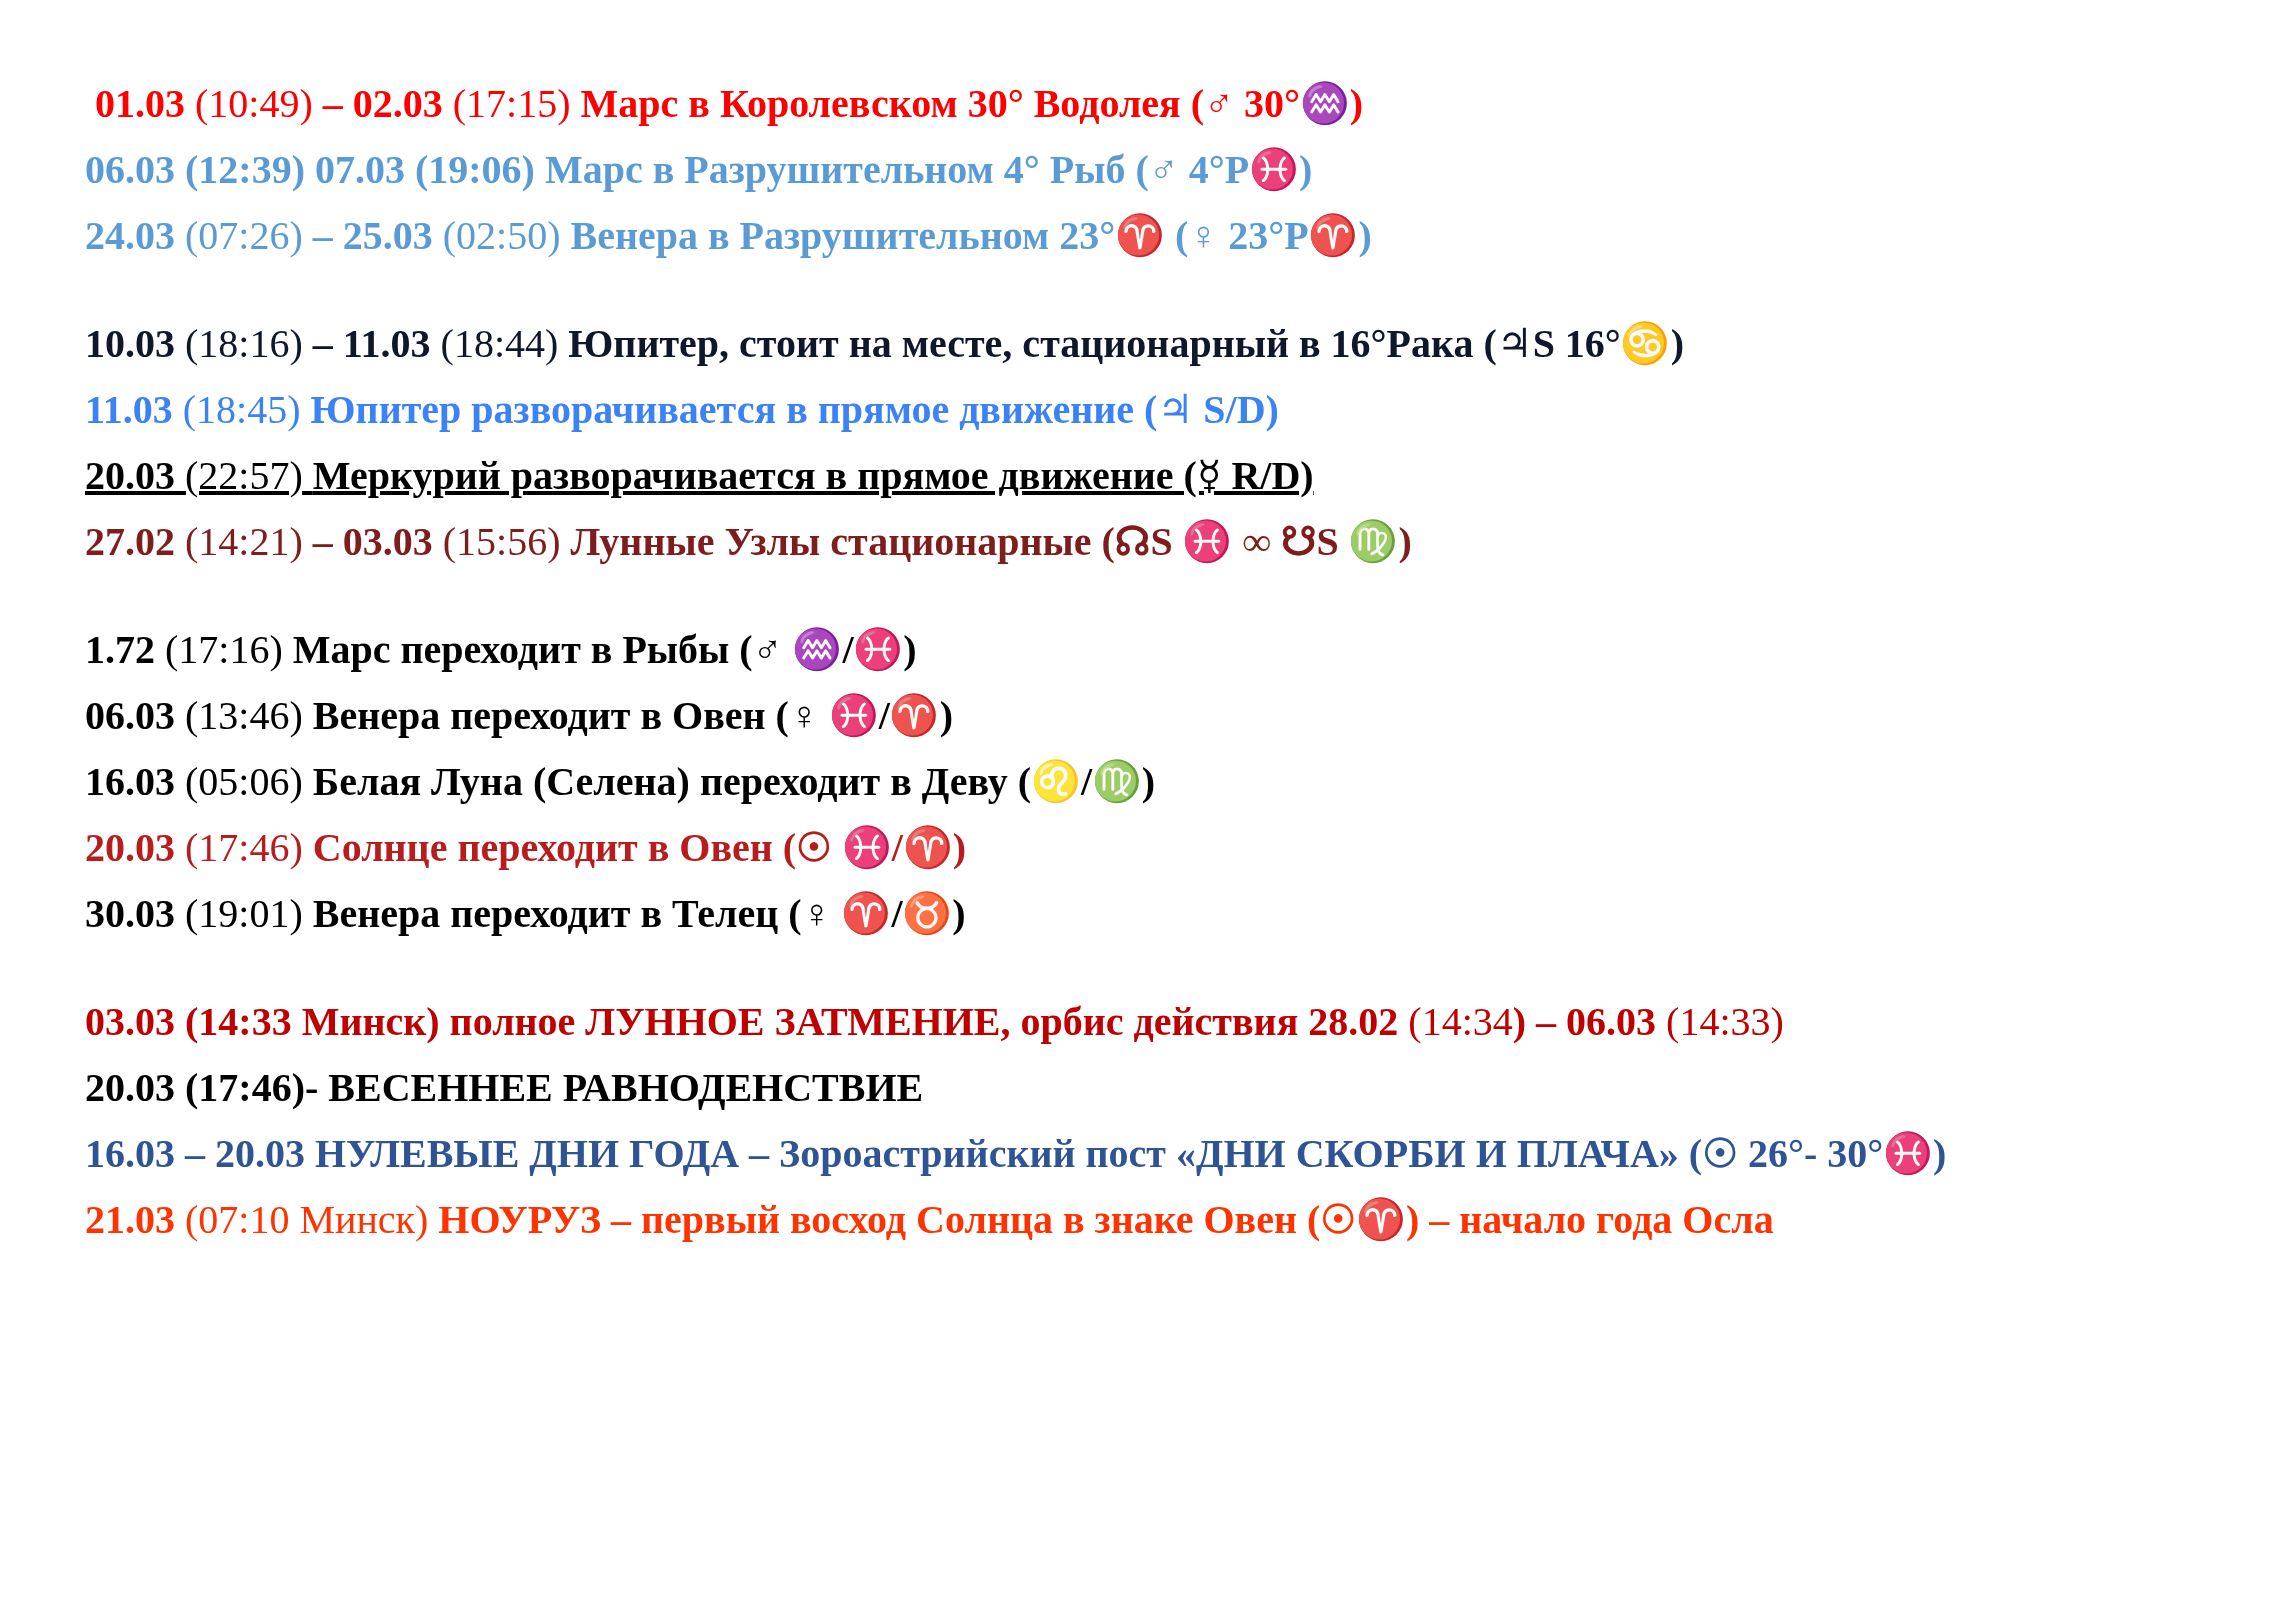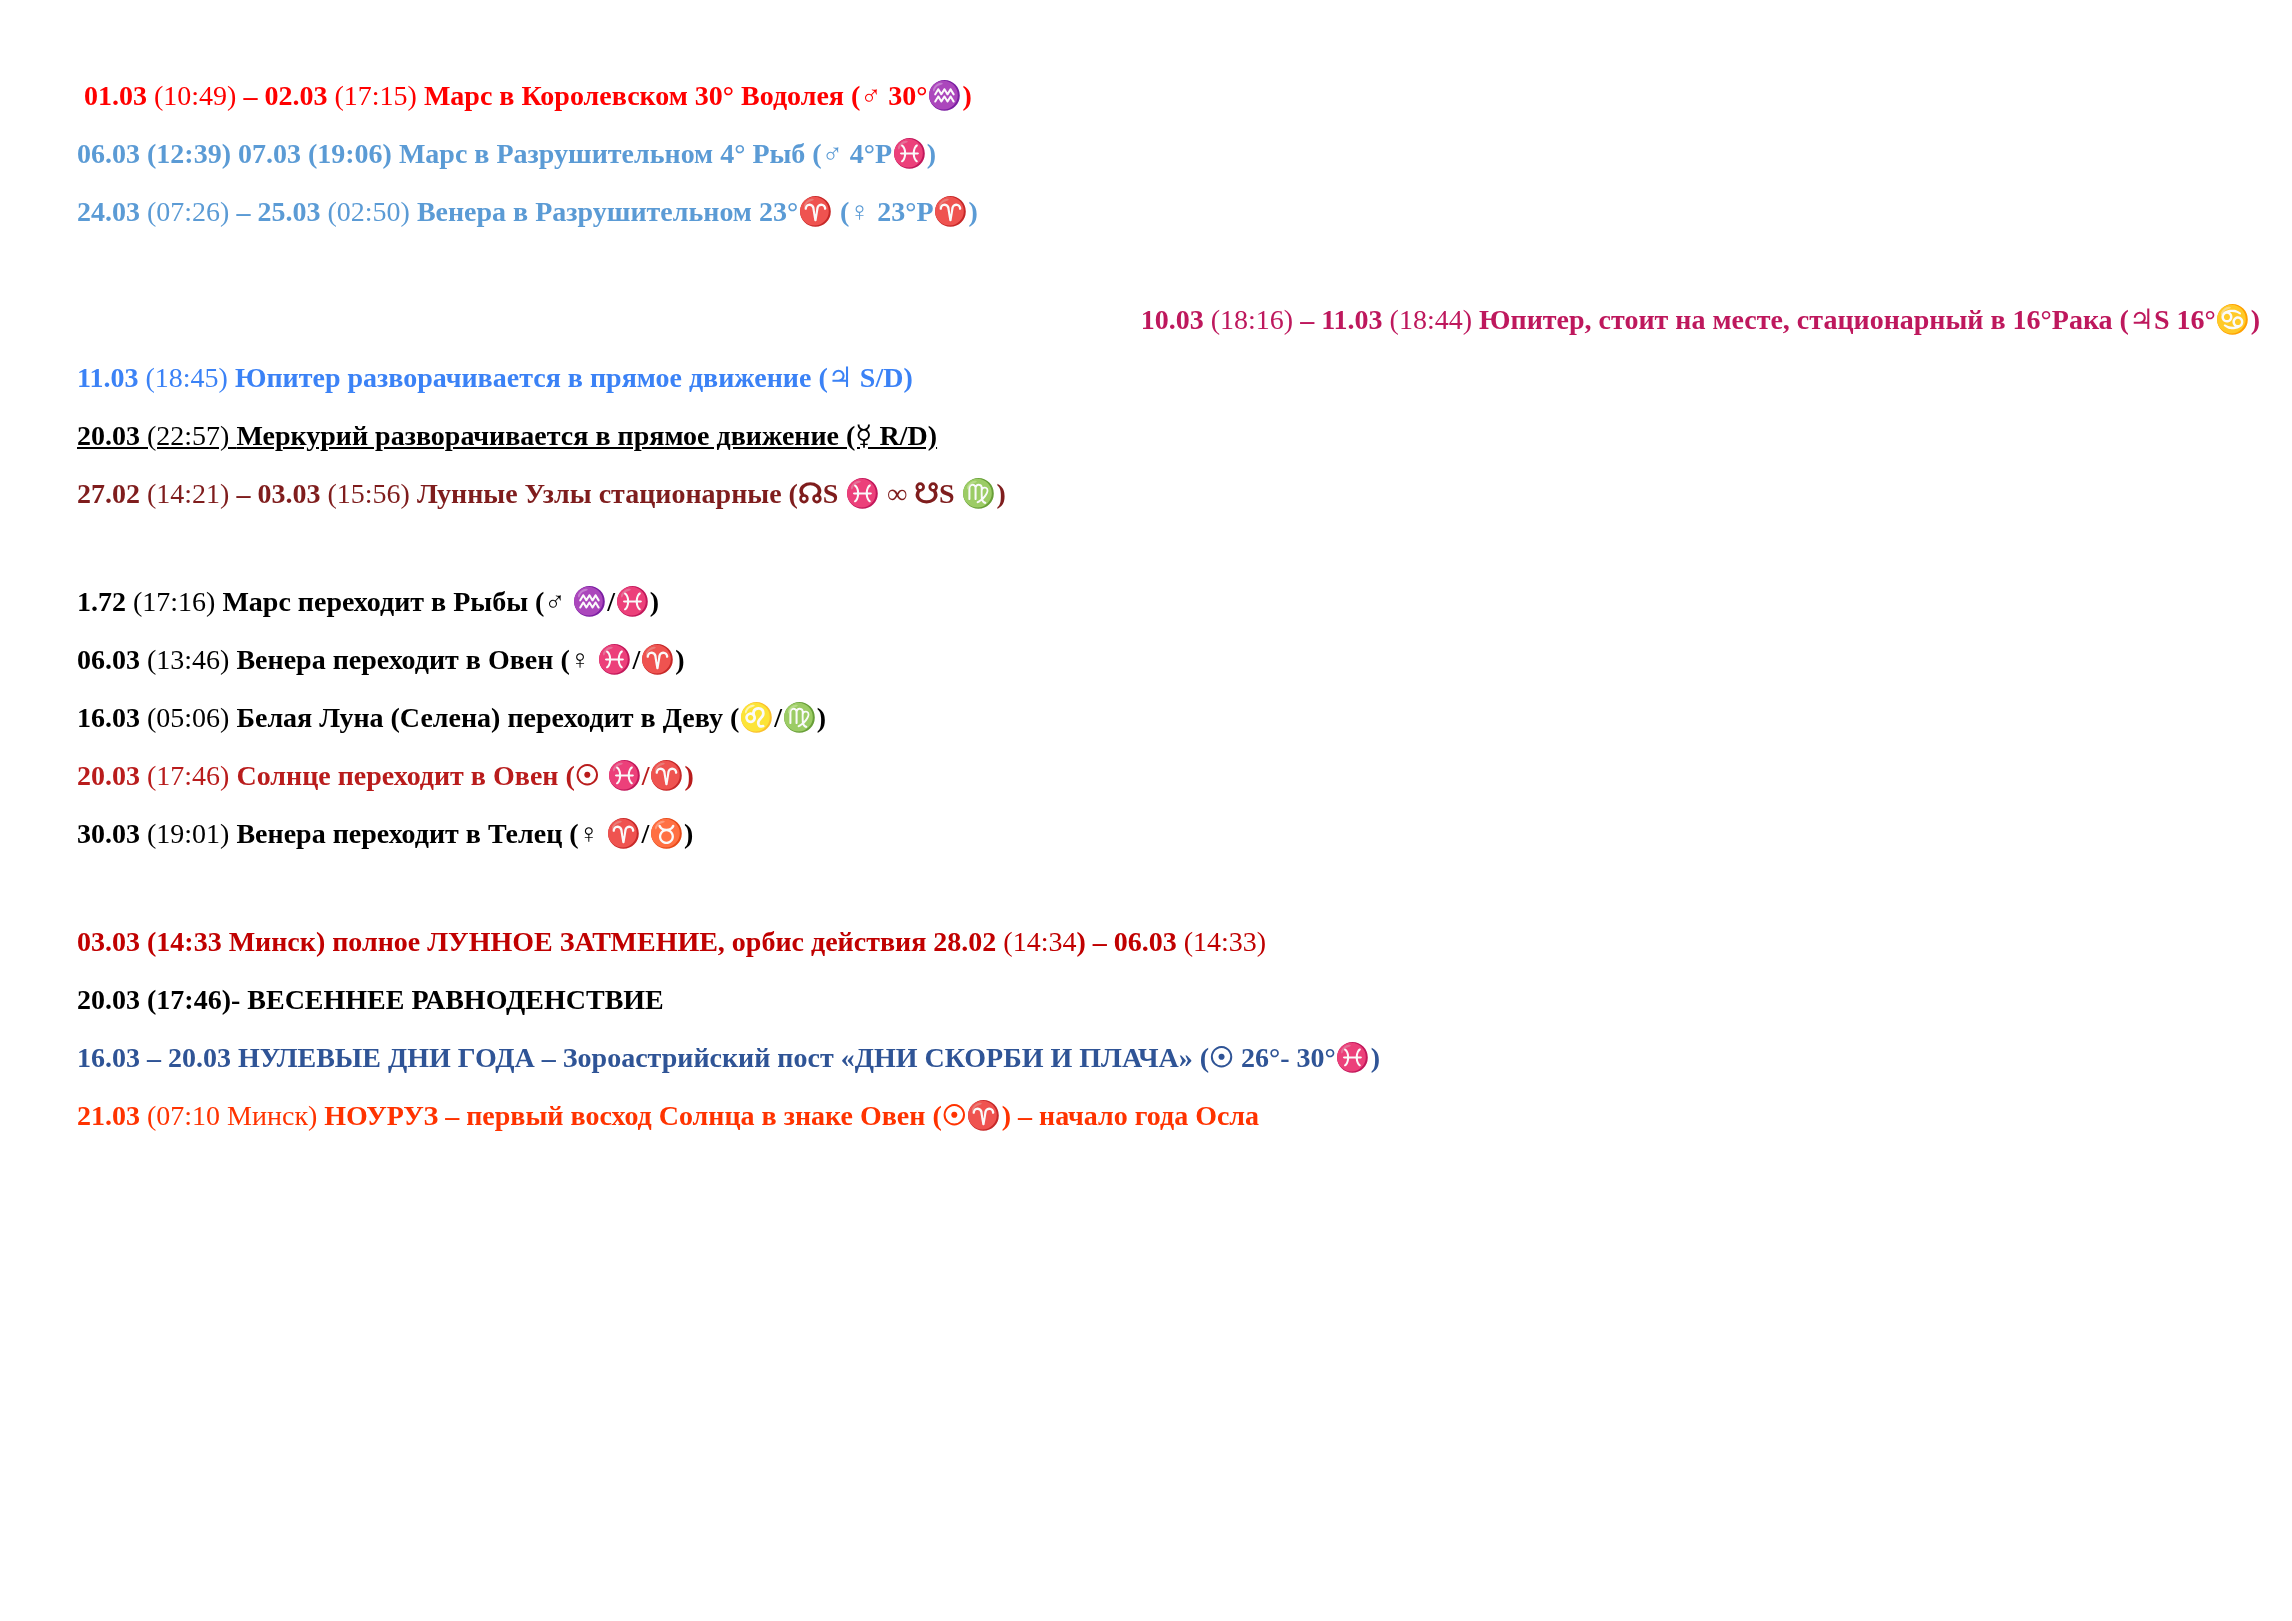--- a/index.html
+++ b/index.html
@@ -13,39 +13,39 @@
     overflow: hidden;
     font-family: "Liberation Serif", "DejaVu Serif", serif;
   }
   .content {
     padding: 65px 29px 0 73px;
   }
   .group {
     margin: 0 0 54px 0;
   }
   .line {
-    margin: 4px;
-    font-size: 28px;
+    margin: 12px;
+    font-size: 40px;
     line-height: 54px;
     white-space: pre-wrap;
   }
   .seg-b { font-weight: bold; }
   .seg-r { font-weight: normal; }
 </style>
 </head>
 <body>
 
 <div class="content">
     <div class="group">
       <p class="line" style="color: rgb(255, 0, 0);"><span class="seg-b"> 01.03 </span><span class="seg-r">(10:49) </span><span class="seg-b">– 02.03 </span><span class="seg-r">(17:15) </span><span class="seg-b">Марс в Королевском 30° Водолея (♂ 30°♒)</span></p>
       <p class="line" style="color: rgb(91, 155, 213);"><span class="seg-b">06.03 (12:39) 07.03 (19:06) Марс в Разрушительном 4° Рыб (♂ 4°Р♓)</span></p>
       <p class="line" style="color: rgb(91, 155, 213);"><span class="seg-b">24.03 </span><span class="seg-r">(07:26) </span><span class="seg-b">– 25.03 </span><span class="seg-r">(02:50) </span><span class="seg-b">Венера в Разрушительном 23°♈ (♀ 23°Р♈)</span></p>
     </div>
     <div class="group">
-      <p class="line" style="color: #be185d; text-align: right;"><span class="seg-b">10.03 </span><span class="seg-r">(18:16) </span><span class="seg-b">– 11.03 </span><span class="seg-r">(18:44) </span><span class="seg-b">Юпитер, стоит на месте, стационарный в 16°Рака (♃S 16°♋)</span></p>
+      <p class="line" style="color: #0f172a;"><span class="seg-b">10.03 </span><span class="seg-r">(18:16) </span><span class="seg-b">– 11.03 </span><span class="seg-r">(18:44) </span><span class="seg-b">Юпитер, стоит на месте, стационарный в 16°Рака (♃S 16°♋)</span></p>
       <p class="line" style="color: #3b82f6;"><span class="seg-b">11.03 </span><span class="seg-r">(18:45) </span><span class="seg-b">Юпитер разворачивается в прямое движение (♃ S/D)</span></p>
       <p class="line" style="color: #000000; text-decoration: underline;"><span class="seg-b">20.03 </span><span class="seg-r">(22:57) </span><span class="seg-b">Меркурий разворачивается в прямое движение (☿ R/D)</span></p>
       <p class="line" style="color: #7f1d1d;"><span class="seg-b">27.02 </span><span class="seg-r">(14:21) </span><span class="seg-b">– 03.03 </span><span class="seg-r">(15:56) </span><span class="seg-b">Лунные Узлы стационарные (☊S ♓ ∞ ☋S ♍)</span></p>
     </div>
     <div class="group">
       <p class="line" style="color: rgb(0, 0, 0);"><span class="seg-b">1.72 </span><span class="seg-r">(17:16) </span><span class="seg-b">Марс переходит в Рыбы (♂ ♒/♓)</span></p>
       <p class="line" style="color: rgb(0, 0, 0);"><span class="seg-b">06.03 </span><span class="seg-r">(13:46) </span><span class="seg-b">Венера переходит в Овен (♀ ♓/♈)</span></p>
       <p class="line" style="color: rgb(0, 0, 0);"><span class="seg-b">16.03 </span><span class="seg-r">(05:06) </span><span class="seg-b">Белая Луна (Селена) переходит в Деву (♌/♍)</span></p>
       <p class="line" style="color: #b91c1c;"><span class="seg-b">20.03 </span><span class="seg-r">(17:46) </span><span class="seg-b">Солнце переходит в Овен (☉ ♓/♈)</span></p>
       <p class="line" style="color: rgb(0, 0, 0);"><span class="seg-b">30.03 </span><span class="seg-r">(19:01) </span><span class="seg-b">Венера переходит в Телец (♀ ♈/♉)</span></p>

